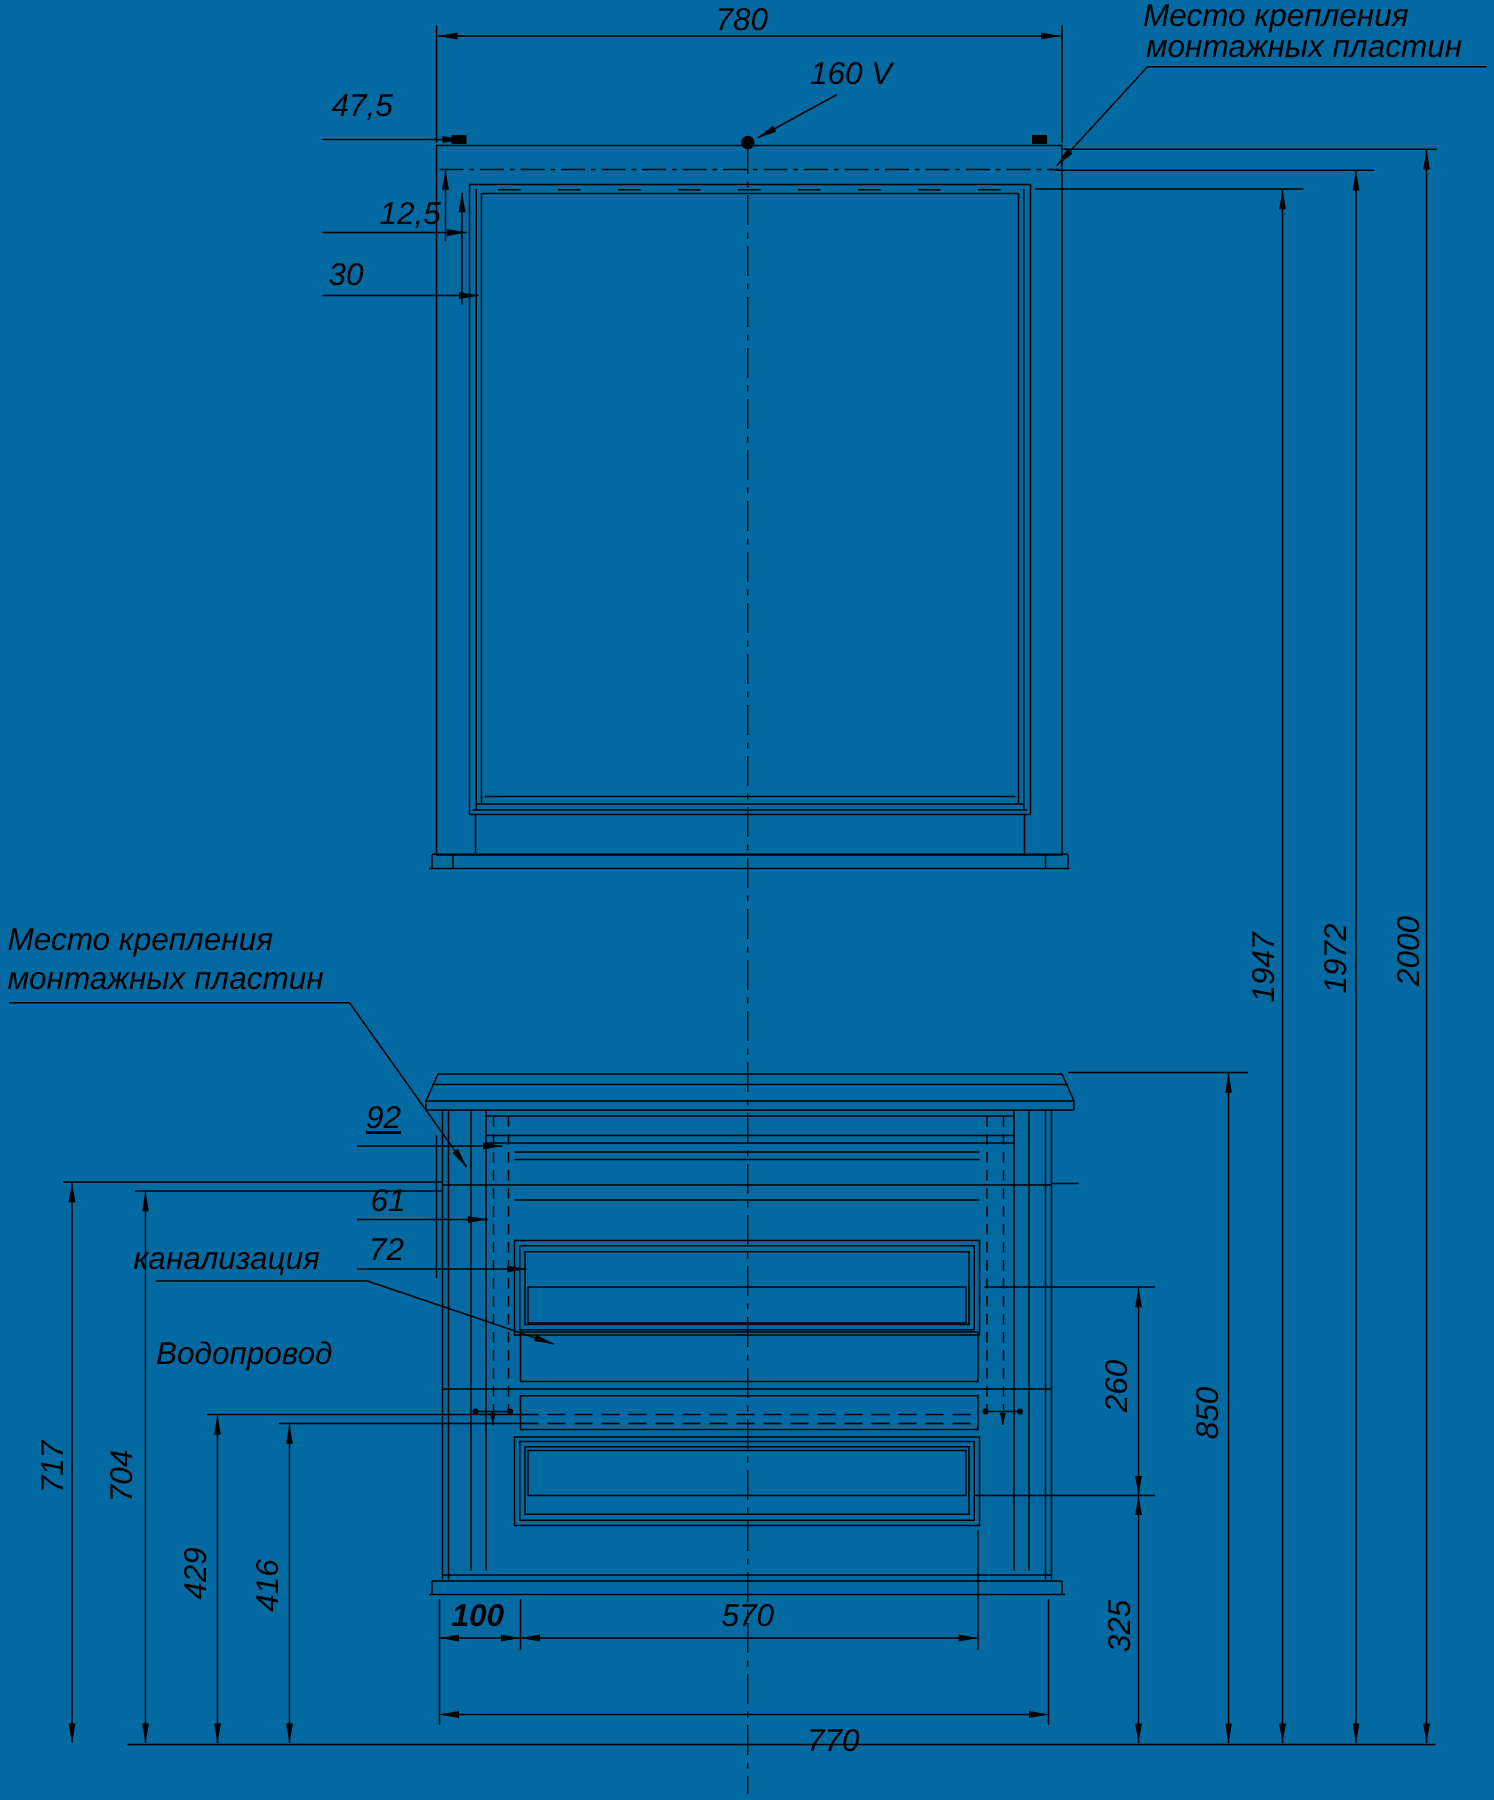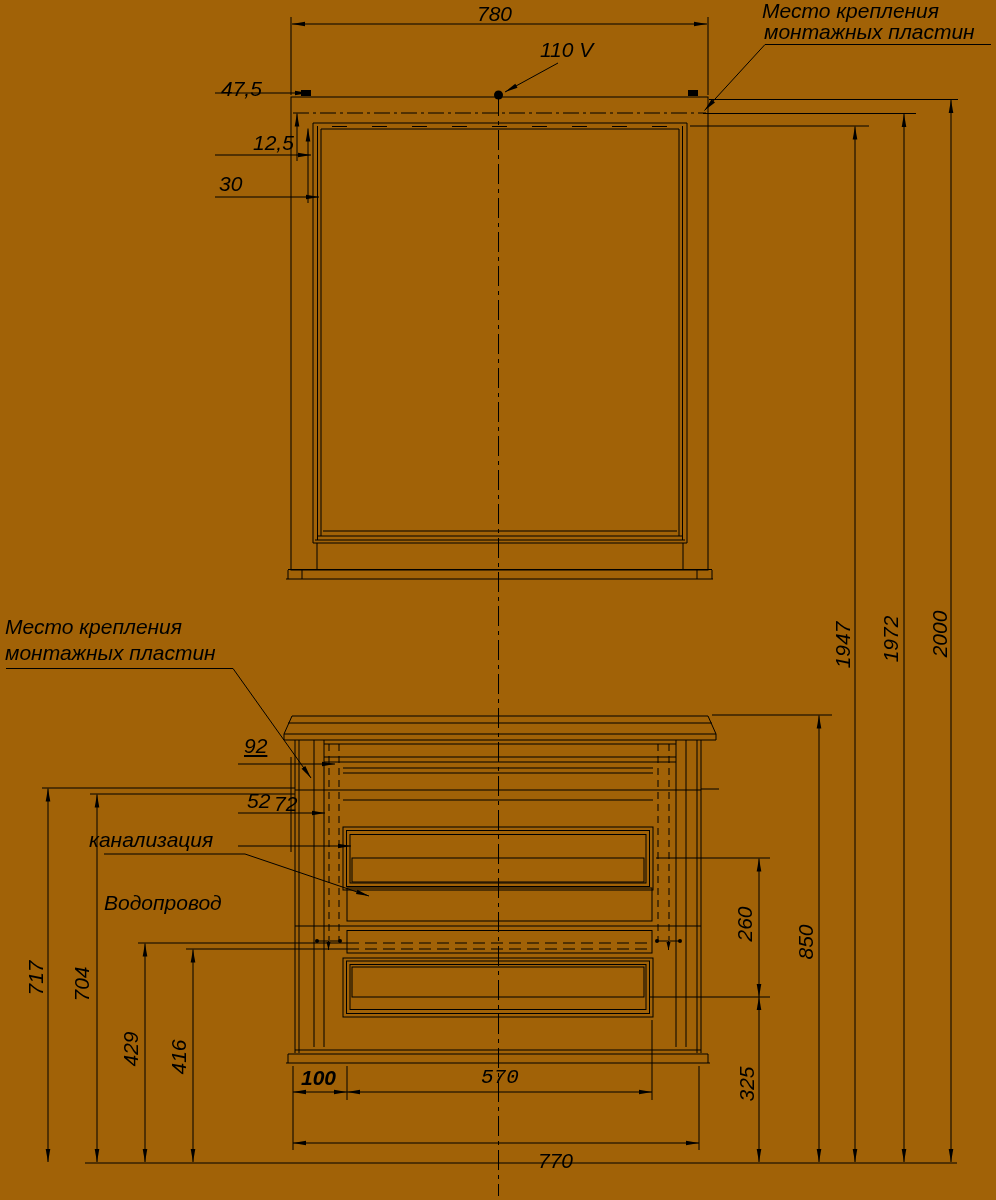--- a/index.html
+++ b/index.html
@@ -1,16 +1,16 @@
 <!DOCTYPE html>
 <html><head>
 <meta charset="utf-8">
 <style>
   html,body{margin:0;padding:0;background:#fff;}
-  #stage{position:relative;width:996px;height:1200px;background:#a16207;overflow:hidden;
+  #stage{position:relative;width:996px;height:1200px;background:#0369a1;overflow:hidden;
          font-family:"Liberation Sans",sans-serif;}
   #stage svg{position:absolute;left:0;top:0;}
   .s{stroke:#000;fill:none;stroke-width:1;}
   .de{marker-end:url(#arr);}
   .ds{marker-start:url(#arr);}
   .db{marker-start:url(#arr);marker-end:url(#arr);}
   .lbl{position:absolute;font-style:italic;font-size:21px;line-height:1.05;color:#000;
        white-space:nowrap;}
   .lblr{position:absolute;width:80px;height:28px;display:flex;align-items:center;
         justify-content:center;font-style:italic;font-size:21px;color:#000;
@@ -193,35 +193,35 @@
     <line class="s" x1="765" y1="44.5" x2="991" y2="44.5"></line>
     <line class="s de" x1="765" y1="44.5" x2="704.5" y2="110.5"></line>
     <line class="s" x1="6" y1="668.5" x2="233" y2="668.5"></line>
     <line class="s de" x1="233" y1="668.5" x2="311" y2="778"></line>
     <line class="s" x1="104" y1="854" x2="245" y2="854"></line>
     <line class="s de" x1="245" y1="854" x2="369" y2="896"></line>
   </g>
 </svg>
 
   <div class="lbl" style="left:477px;top:3px;">780</div>
-  <div class="lbl" style="left:540px;top:39px;">110 V</div>
+  <div class="lbl" style="left:540px;top:39px;">160 V</div>
   <div class="lbl" style="left:762px;top:0px;">Место крепления</div>
   <div class="lbl" style="left:764px;top:21px;">монтажных пластин</div>
-  <div class="lbl" style="left:221px;top:78px;">47,5</div>
+  <div class="lbl" style="left:221px;top:60px;">47,5</div>
   <div class="lbl" style="left:225px;top:132px;margin-left:28px;">12,5</div>
   <div class="lbl" style="left:219px;top:173px;">30</div>
   <div class="lbl" style="left:5px;top:616px;">Место крепления</div>
   <div class="lbl" style="left:5px;top:642px;">монтажных пластин</div>
   <div class="lbl" style="left:244px;top:735px;text-decoration:underline;">92</div>
-  <div class="lbl" style="left:247px;top:790px;">52</div>
-  <div class="lbl" style="left:246px;top:793px;margin-left:28px;">72</div>
+  <div class="lbl" style="left:247px;top:790px;">61</div>
+  <div class="lbl" style="left:246px;top:823px;">72</div>
   <div class="lbl" style="left:104px;top:852px;margin-top:40px;">Водопровод</div>
   <div class="lbl" style="left:89px;top:829px;">канализация</div>
   <div class="lbl" style="left:301px;top:1067px;font-weight:bold;">100</div>
-  <div class="lbl" style="left:481px;top:1067px;font-family:Liberation Mono, monospace;">570</div>
+  <div class="lbl" style="left:481px;top:1067px;">570</div>
   <div class="lbl" style="left:538px;top:1150px;">770</div>
 
   <div class="lblr" style="left:-4px;top:964px;">717</div>
   <div class="lblr" style="left:42px;top:970px;">704</div>
   <div class="lblr" style="left:91px;top:1035px;">429</div>
   <div class="lblr" style="left:139px;top:1043px;">416</div>
   <div class="lblr" style="left:705px;top:910px;">260</div>
   <div class="lblr" style="left:707px;top:1070px;">325</div>
   <div class="lblr" style="left:766px;top:928px;">850</div>
   <div class="lblr" style="left:803px;top:631px;">1947</div>

